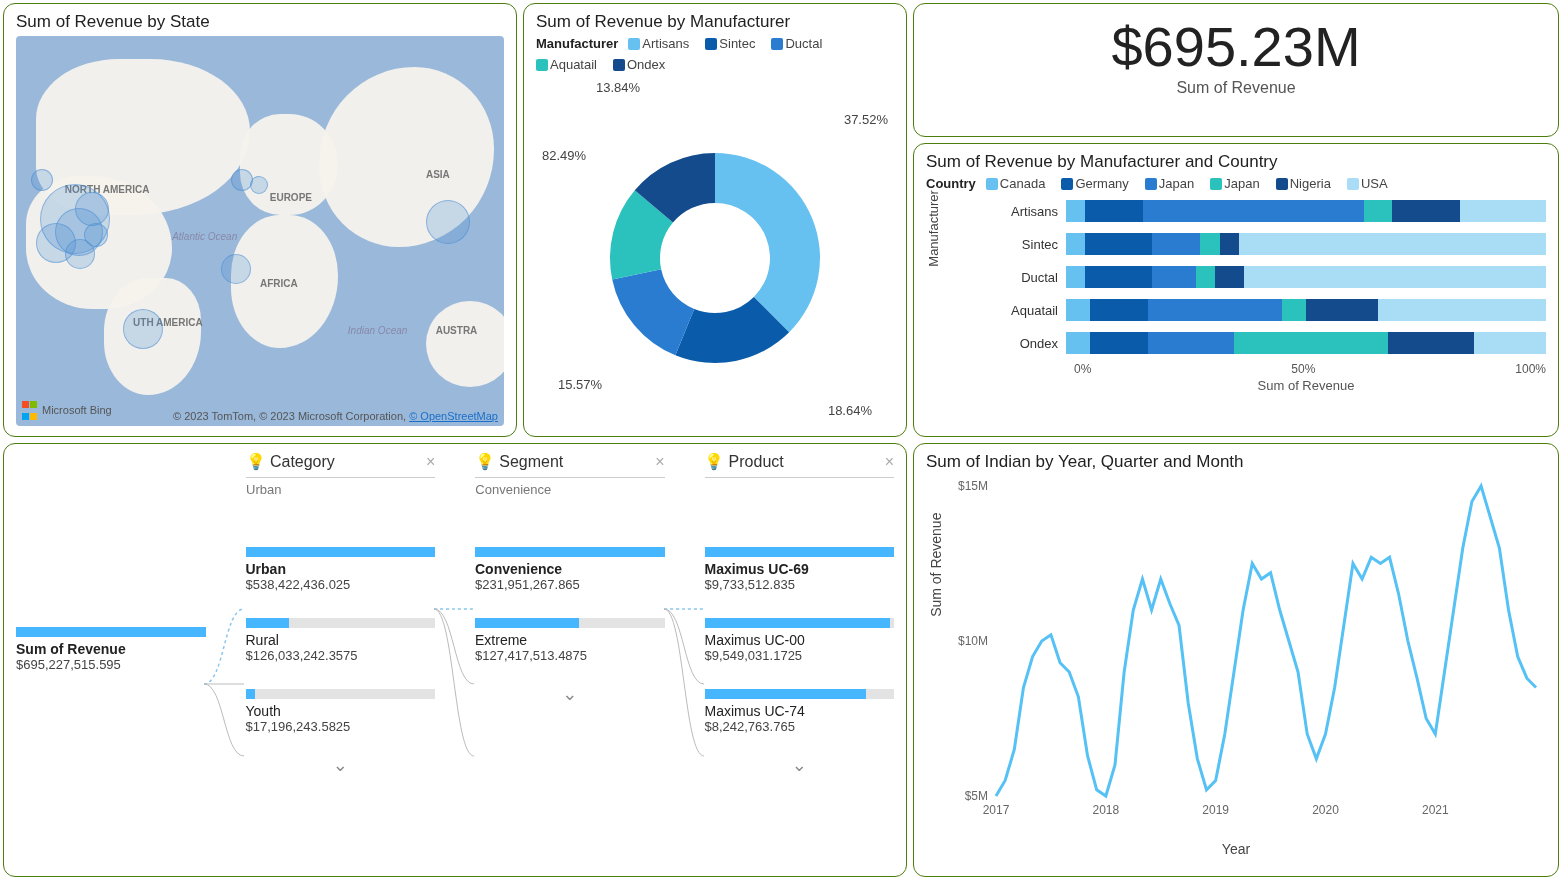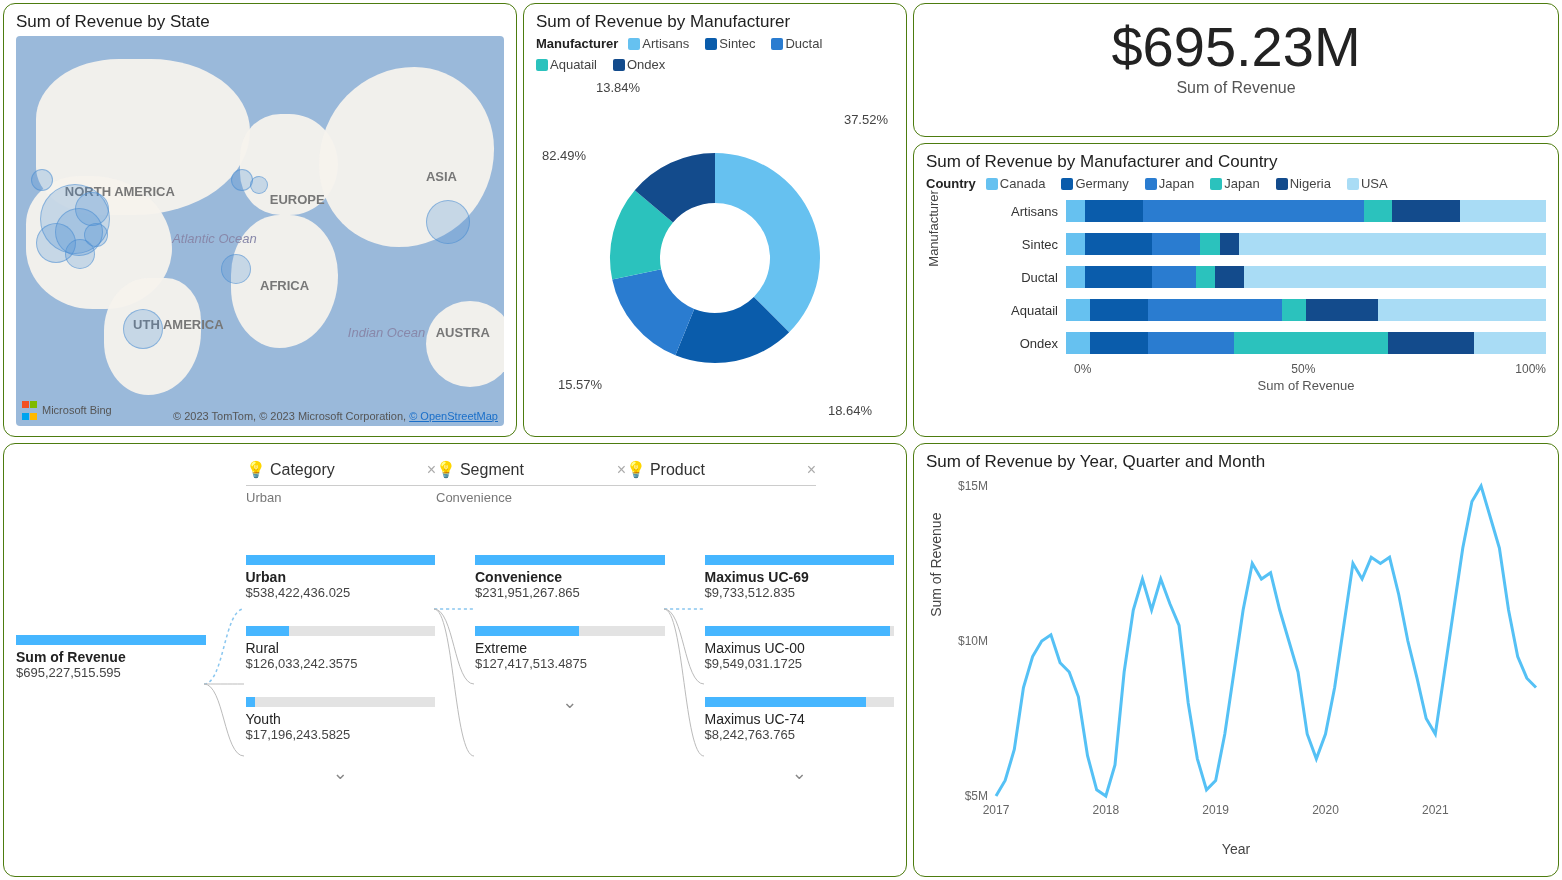--- a/index.html
+++ b/index.html
@@ -21,21 +21,21 @@
 
   
   .legend-row { display: flex; flex-wrap: wrap; align-items: center; gap: 6px; font-size: 13px; color: #444; margin: 2px 0 6px; }
   .legend-row .lbl { font-weight: 600; color: #222; margin-right: 4px; }
   .swatch { width: 12px; height: 12px; display: inline-block; border-radius: 2px; margin-right: 2px; }
   .leg-item { display: inline-flex; align-items: center; margin-right: 10px; }
 
   
   .map-box { position: relative; width: 100%; height: calc(100% - 26px); background: linear-gradient(#9ab9da, #9ab9da); border-radius: 4px; overflow: hidden; }
   .continent { position: absolute; background: #f5f2ed; border-radius: 40% 60% 50% 50%; opacity: .95; }
-  .clabel { position: absolute; font-size: 13px; font-weight: 600; color: #777; }
+  .clabel { position: absolute; font-size: 10px; font-weight: 600; color: #777; }
   .bubble { position: absolute; border-radius: 50%; background: rgba(70,140,210,.25); border: 1px solid rgba(70,140,210,.5); }
   .attr { position: absolute; bottom: 4px; font-size: 11px; color: #555; }
   .attr.left { left: 6px; display: flex; align-items: center; gap: 4px; }
   .attr.right { right: 6px; }
   .ms-logo span { display:inline-block; width:7px; height:7px; margin-right:1px; }
 
   
   .donut-wrap { display:flex; justify-content:center; align-items:center; height: calc(100% - 56px); position: relative; }
   .donut-lbl { position:absolute; font-size:13px; color:#444; }
 
@@ -43,21 +43,21 @@
   .hbar-area { position:relative; height: calc(100% - 60px); padding-left: 80px; }
   .hbar-yaxis-title { position:absolute; left:0; top:50%; transform: rotate(-90deg) translateX(50%); transform-origin: left top; font-size:13px; color:#444; }
   .hbar-row { display:flex; align-items:center; height: 28px; margin: 5px 0; }
   .hbar-row .cat { width: 60px; text-align:right; padding-right:8px; font-size:13px; color:#333; }
   .hbar-bar { flex:1; height: 22px; display:flex; }
   .seg { height:100%; }
   .hbar-xaxis { display:flex; justify-content:space-between; padding-left:68px; font-size:12px; color:#555; margin-top:4px; }
   .hbar-xlabel { text-align:center; font-size:13px; color:#555; margin-top:2px; padding-left:60px; }
 
   
-  .decomp-headers { display:flex; margin-left: 230px; margin-top: 8px; }
+  .decomp-headers { display:flex; gap:40px; margin-left: 230px; }
   .dh { width: 190px; }
   .dh-top { display:flex; align-items:center; justify-content:space-between; border-bottom: 1px solid #ccc; padding-bottom: 6px; }
   .dh-title { font-size:16px; color:#333; }
   .dh-sub { font-size:13px; color:#777; margin-top:4px; }
   .bulb { color:#4fc3f7; font-size:16px; margin-right:4px; }
   .dh-close { color:#aaa; font-size:16px; }
   .decomp-body { display:flex; gap: 40px; margin-top: 50px; align-items: flex-start; }
   .col { width: 190px; }
   .node { margin-bottom: 26px; }
   .node-bar { width: 100%; height: 10px; background: #e3e3e3; position: relative; }
@@ -378,21 +378,21 @@
             </div>
         <div class="node-name" style="font-weight:400">Maximus UC-74</div>
         <div class="node-val">$8,242,763.765</div>
       </div>
           <div class="expand">⌄</div>
         </div>
     </div>
   </div>
 
   <div class="tile t-line">
-    <div class="tile-title">Sum of Revenue by Year, Quarter and Month</div>
+    <div class="tile-title">Sum of Indian by Year, Quarter and Month</div>
     <div class="line-area">
       <div class="yaxis-title">Sum of Revenue</div>
       <svg id="line-svg" width="620" height="360">
           <text x="62" y="14" text-anchor="end" class="axis-lbl">$15M</text>
           <text x="62" y="169" text-anchor="end" class="axis-lbl">$10M</text>
           <text x="62" y="324" text-anchor="end" class="axis-lbl">$5M</text>
           <text x="70" y="338" text-anchor="middle" class="axis-lbl">2017</text>
           <text x="179.83050847457628" y="338" text-anchor="middle" class="axis-lbl">2018</text>
           <text x="289.66101694915255" y="338" text-anchor="middle" class="axis-lbl">2019</text>
           <text x="399.49152542372883" y="338" text-anchor="middle" class="axis-lbl">2020</text>

